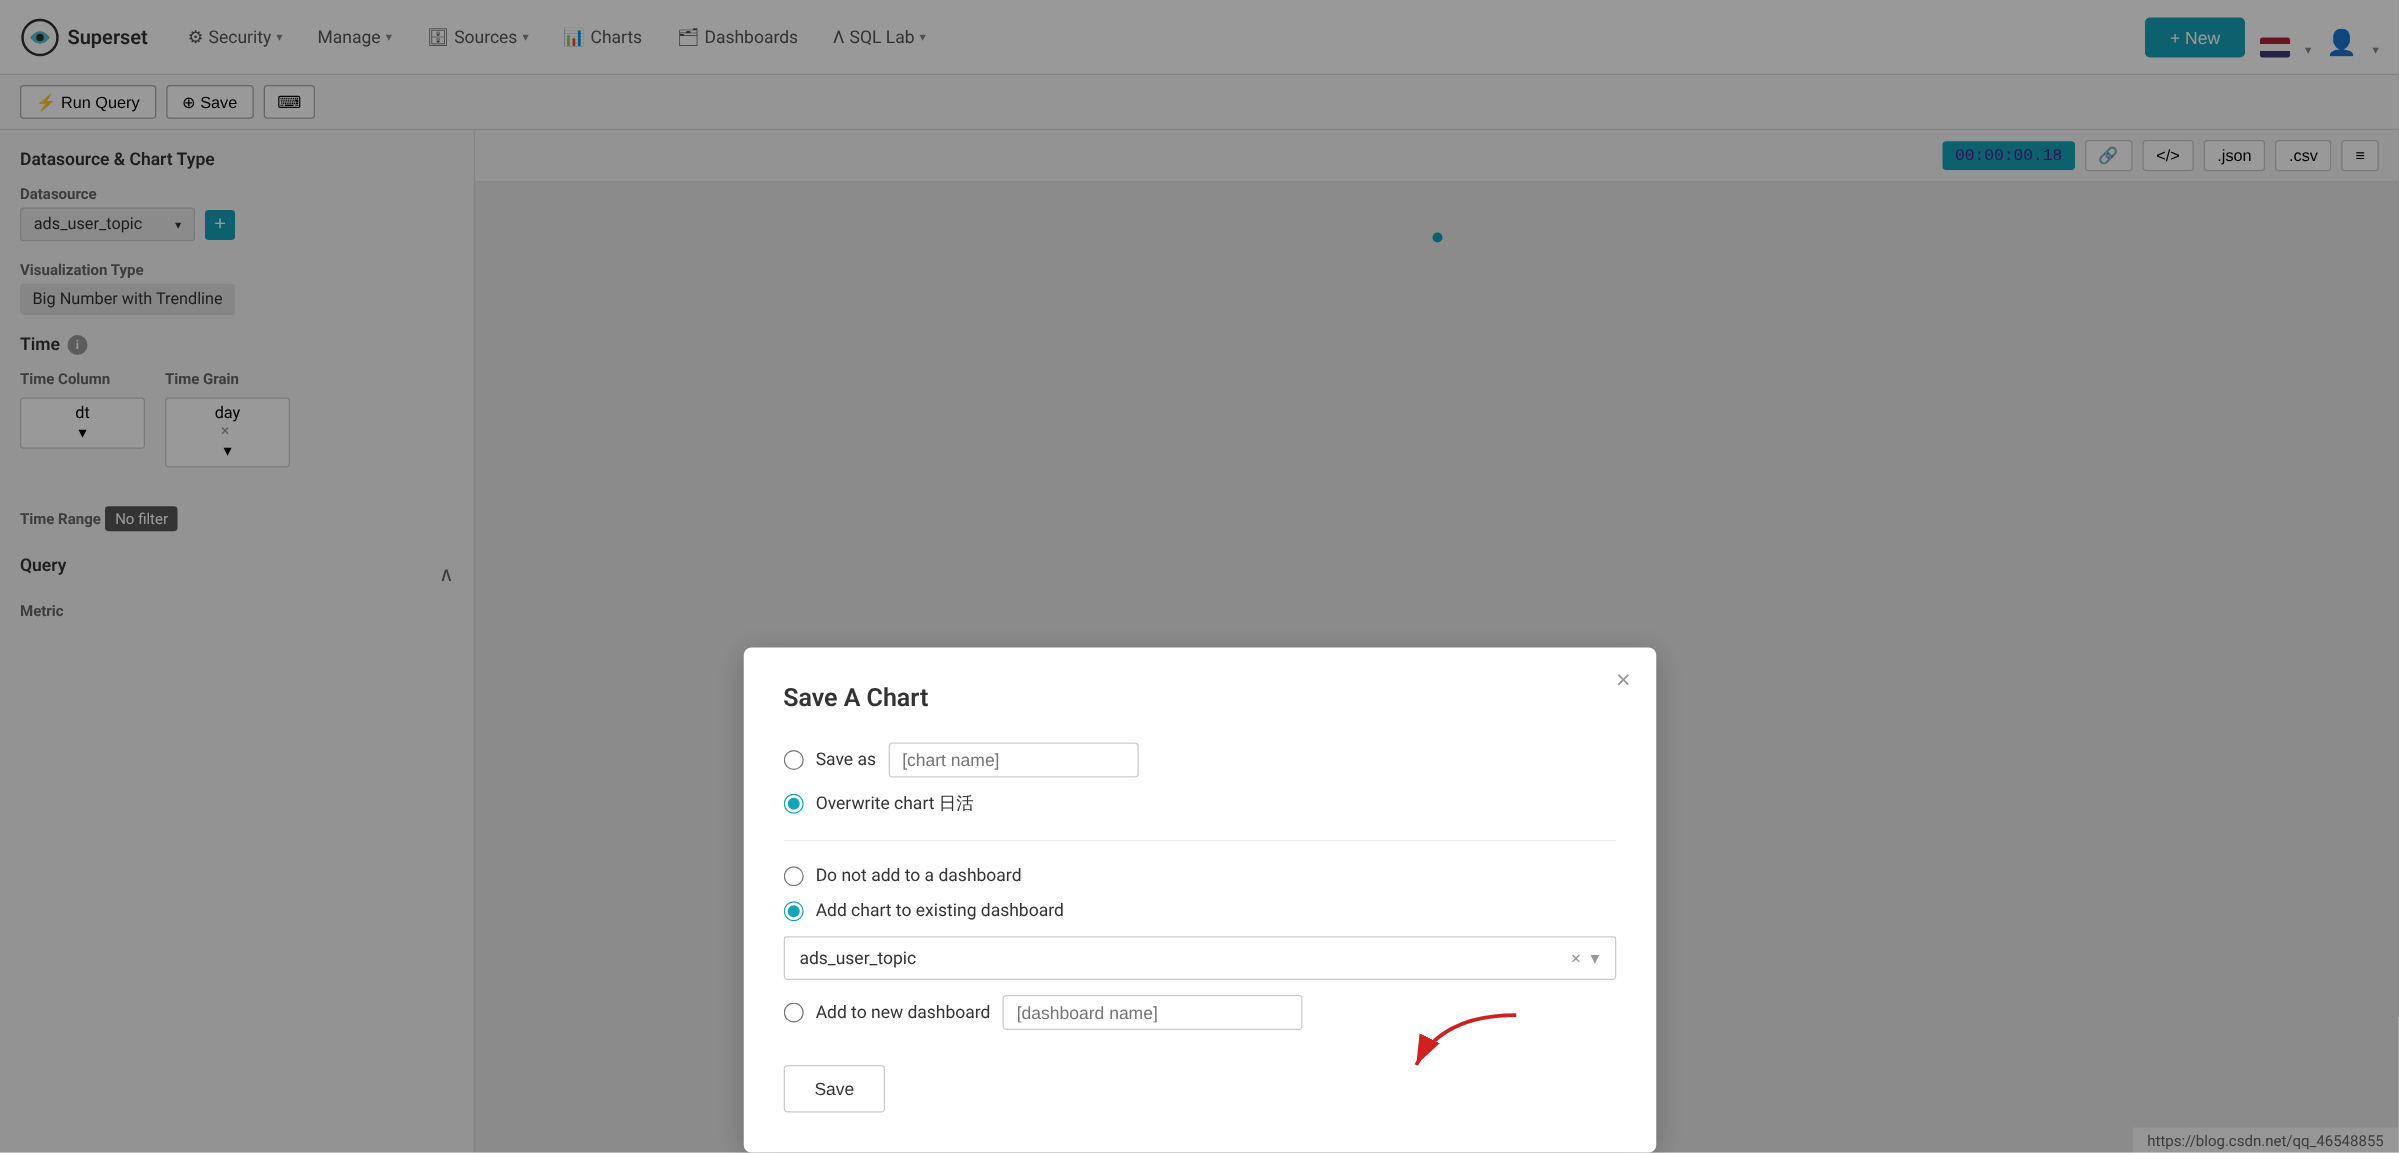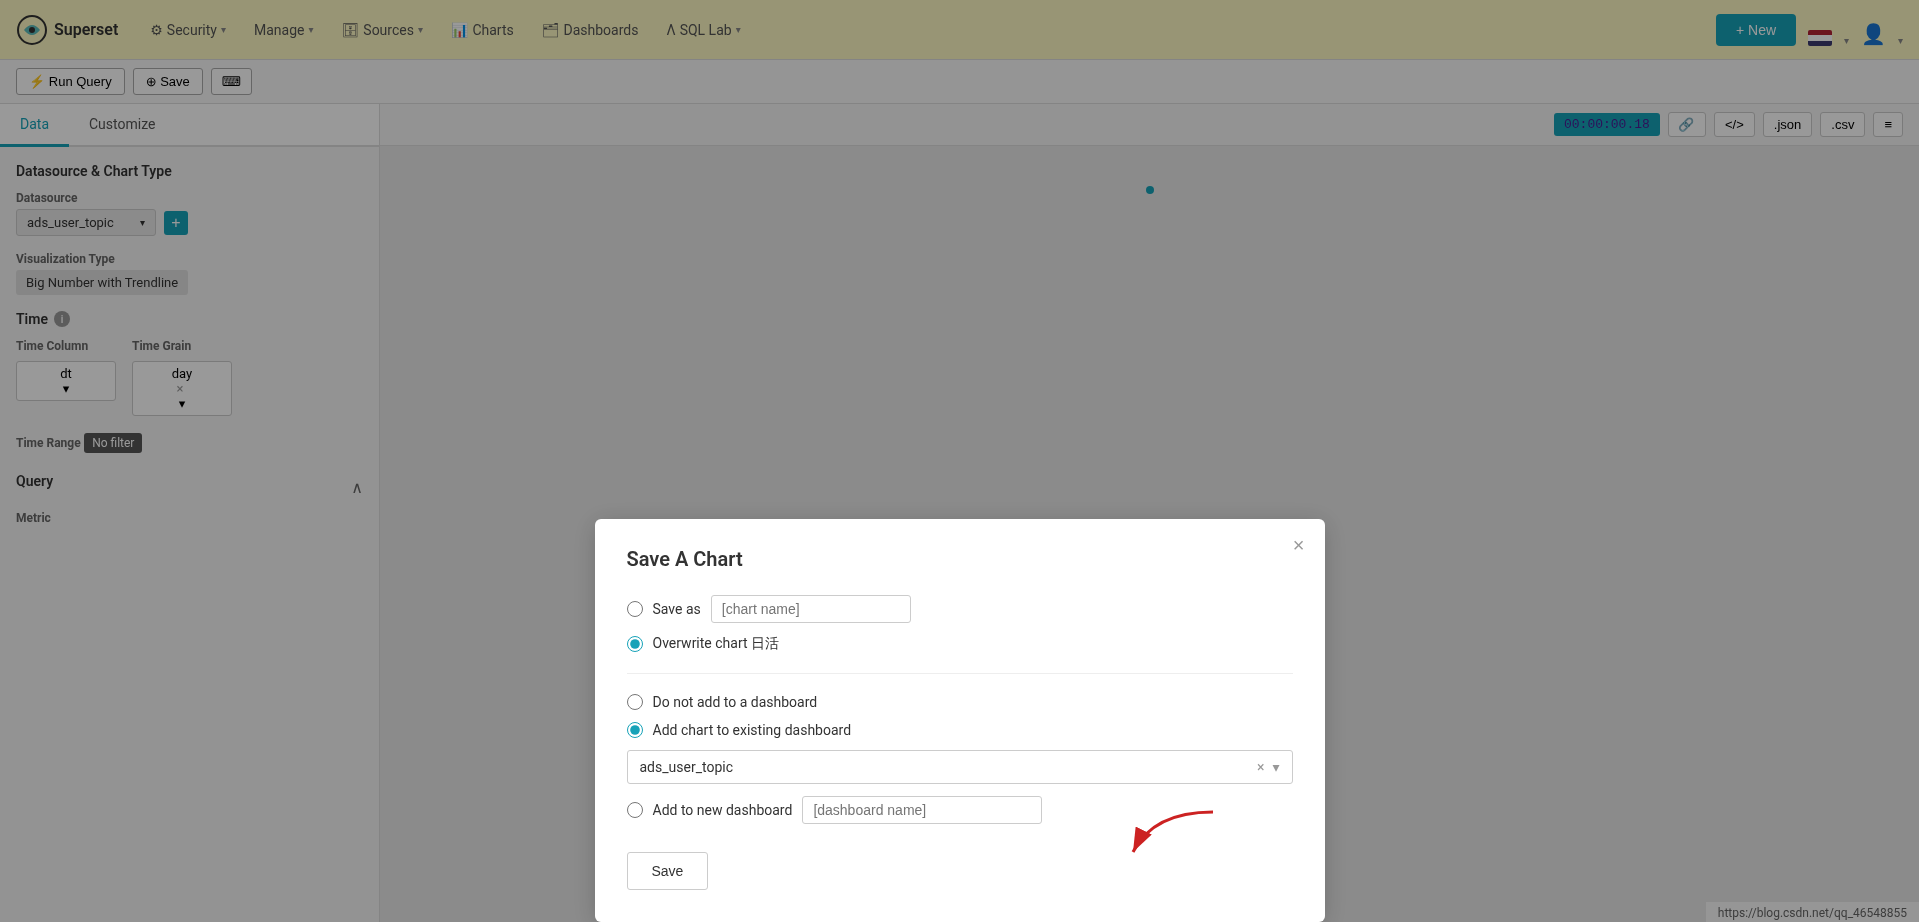--- a/index.html
+++ b/index.html
@@ -8,21 +8,21 @@
       font-size: 14px;
       background: #e8e8e8;
       width: 1919px;
       height: 922px;
       overflow: hidden;
       position: relative;
     }
 
     
     .topnav {
-      background: #fef9c3;
+      background: #ffffff;
       height: 60px;
       display: flex;
       align-items: center;
       padding: 0 16px;
       border-bottom: 1px solid #ddd;
       position: relative;
       z-index: 10;
     }
     .topnav-logo {
       display: flex;
@@ -235,21 +235,21 @@
       justify-content: space-between;
       flex-direction: column;
     }
     .time-range-badge {
       background: #555;
       color: #fff;
       border-radius: 3px;
       padding: 3px 8px;
       font-size: 12px;
       display: inline-block;
-      margin-top: 5px;
+      margin-top: 19px;
     }
     .query-section { margin-top: 20px; }
     .query-header { display: flex; justify-content: space-between; align-items: center; }
     .chevron-up { font-size: 16px; color: #666; }
 
     
     .right-content {
       flex: 1;
       background: #e8e8e8;
       position: relative;
@@ -474,24 +474,20 @@
   <button class="btn-run">⚡ Run Query</button>
   <button class="btn-save-toolbar">⊕ Save</button>
   <button class="btn-keyboard">
     <span>⌨</span>
   </button>
 </div>
 
 <div class="main-layout">
 
   <div class="sidebar">
-    <div class="tabs-row">
-      <div class="tab active">Data</div>
-      <div class="tab">Customize</div>
-    </div>
     <div class="sidebar-content">
       <div class="section-title">Datasource &amp; Chart Type</div>
       <div class="field-label">Datasource</div>
       <div class="datasource-row">
         <div class="select-box">
           <span>ads_user_topic</span>
           <span class="chevron">▾</span>
         </div>
         <button class="plus-btn">+</button>
       </div>

